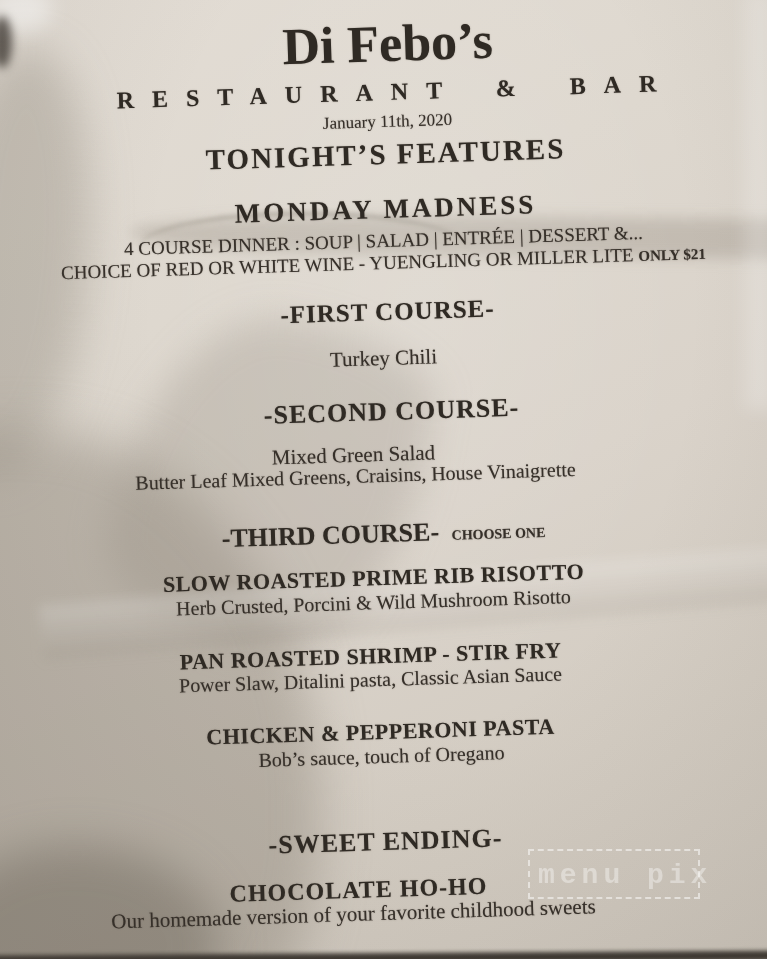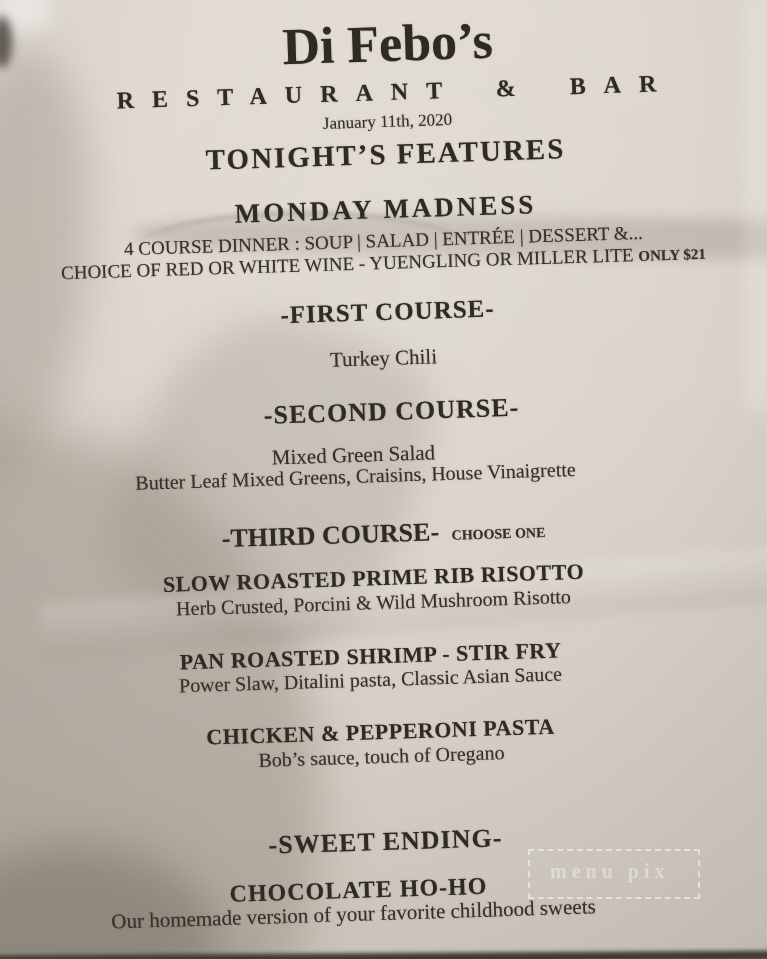--- a/index.html
+++ b/index.html
@@ -89,23 +89,23 @@
     pointer-events: none;
   }
   
   .watermark {
     position: absolute;
     left: 528px; top: 849px; width: 168px; height: 46px;
     border: 2px dashed rgba(255,255,255,0.5);
     filter: blur(0.6px);
   }
   .watermark .wm-text {
-    position: absolute; left: 20px; top: 9px;
-    font-family: Liberation Serif, serif;
-    font-size: 20px; font-weight: 700;
+    position: absolute; left: 8px; top: 9px;
+    font-family: Liberation Mono, monospace;
+    font-size: 28px; font-weight: 700;
     letter-spacing: 5px;
     color: rgba(255,255,255,0.38);
     white-space: nowrap;
   }
   
   .line {
     position: absolute; left: 0; right: 0;
     text-align: center; white-space: nowrap;
     color: #36302a;
     text-shadow: 0 0 1.3px rgba(72,62,52,0.5);

